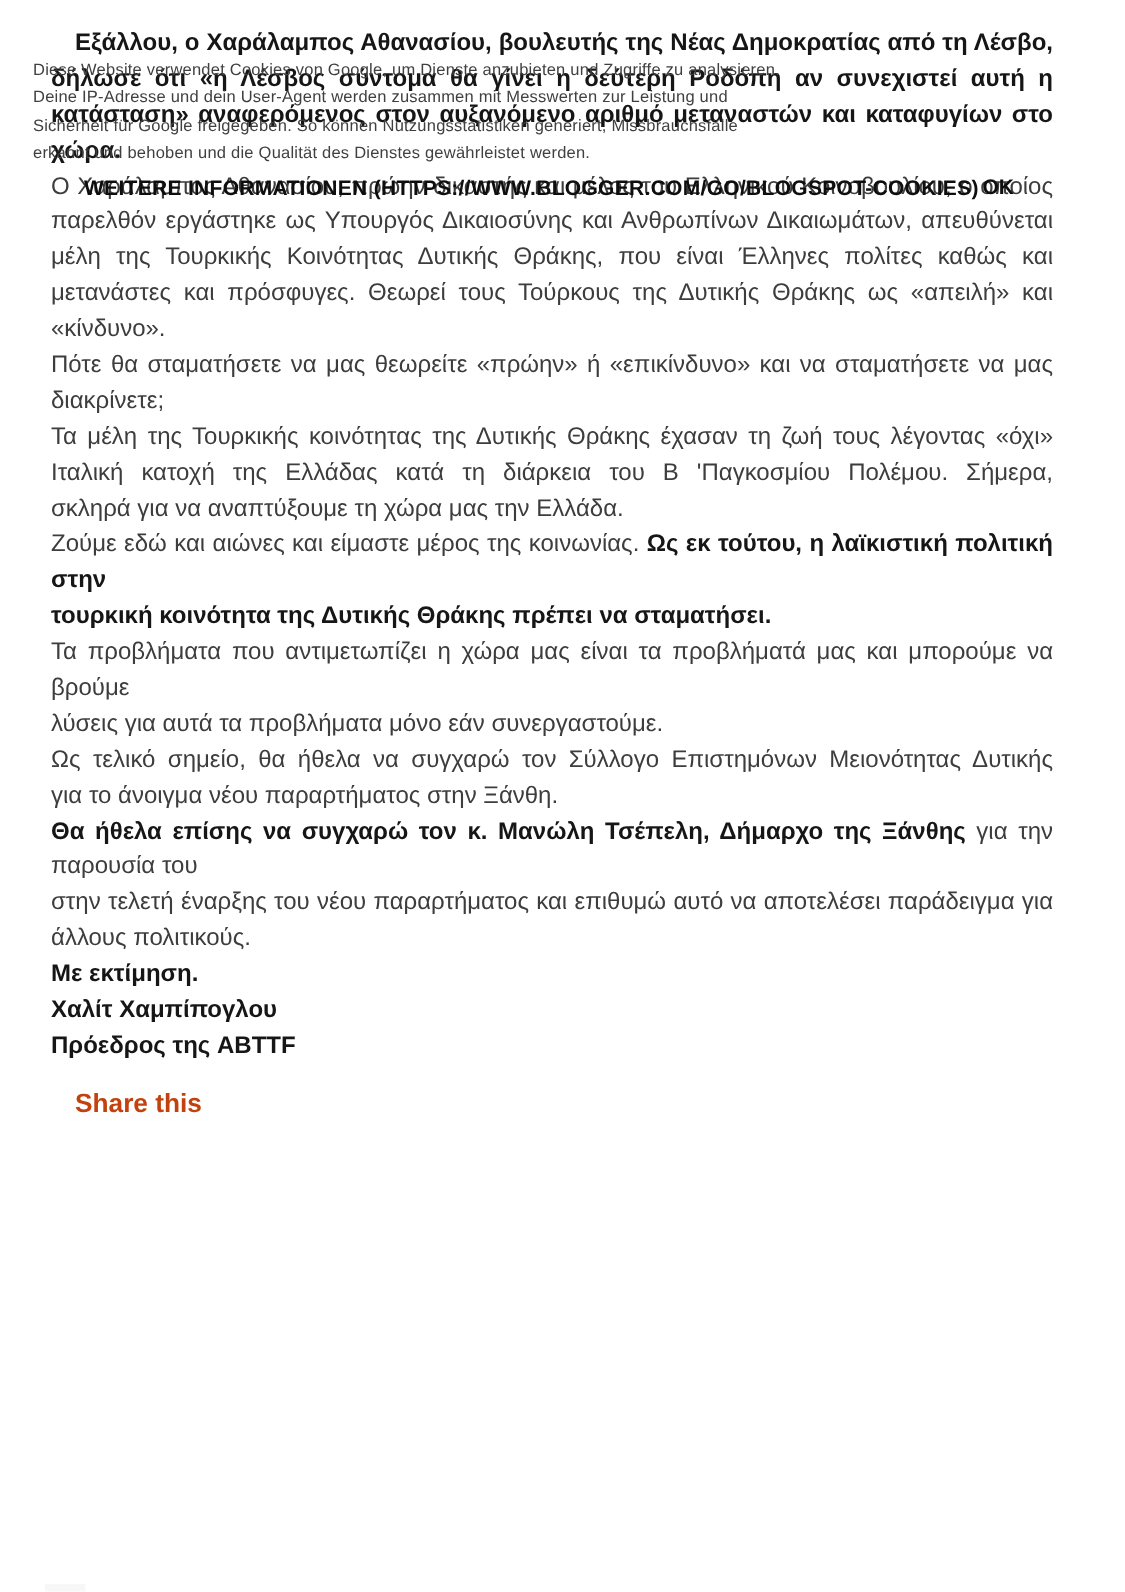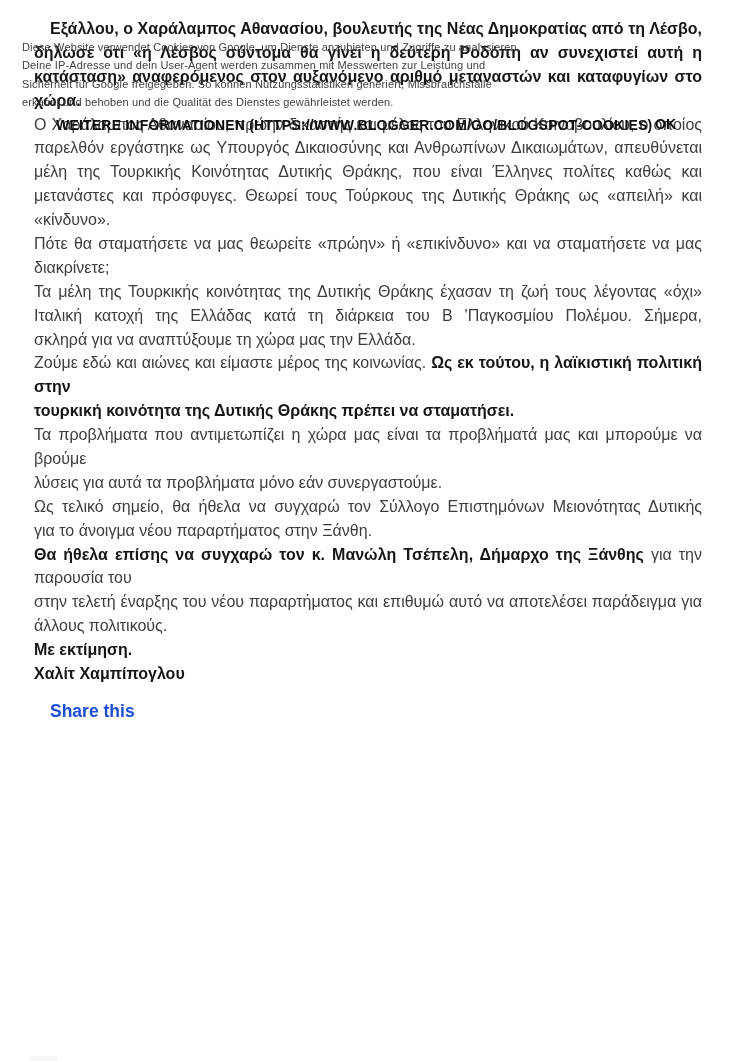--- a/index.html
+++ b/index.html
@@ -25,21 +25,21 @@
     text-align:justify;
     text-align-last:left;
     height:23.9px;overflow:hidden;
   }
   .tline.stretch{text-align-last:justify;}
   .tline.indent{text-indent:16px;}
   .tline .r{color:var(--text);font-weight:400;}
   .tline .b{color:var(--bold);font-weight:700;}
   .share{
     margin:14px 0 0 16px;
-    font-size:17.5px;font-weight:700;color:#1d4ed8;
+    font-size:17.5px;font-weight:700;color:#c2410c;
   }
   
   .cookie{
     position:absolute;left:0;top:0;width:750px;height:150px;
     background:transparent;z-index:5;pointer-events:none;
   }
   .cookie-text{
     position:absolute;left:22px;top:38px;
     font-size:11px;line-height:18.3px;letter-spacing:0.15px;
     color:var(--cookie);white-space:nowrap;
@@ -87,20 +87,21 @@
       <div class="tline"><span class="r">βρούμε</span></div>
       <div class="tline"><span class="r">λύσεις για αυτά τα προβλήματα μόνο εάν συνεργαστούμε.</span></div>
       <div class="tline stretch"><span class="r">Ως τελικό σημείο, θα ήθελα να συγχαρώ τον Σύλλογο Επιστημόνων Μειονότητας Δυτικής Θράκης</span></div>
       <div class="tline"><span class="r">για το άνοιγμα νέου παραρτήματος στην Ξάνθη.</span></div>
       <div class="tline stretch"><span class="b">Θα ήθελα επίσης να συγχαρώ τον κ. Μανώλη Τσέπελη, Δήμαρχο της Ξάνθης</span><span class="r"> για την</span></div>
       <div class="tline"><span class="r">παρουσία του</span></div>
       <div class="tline stretch"><span class="r">στην τελετή έναρξης του νέου παραρτήματος και επιθυμώ αυτό να αποτελέσει παράδειγμα για</span></div>
       <div class="tline"><span class="r">άλλους πολιτικούς.</span></div>
       <div class="tline"><span class="b">Με εκτίμηση.</span></div>
       <div class="tline"><span class="b">Χαλίτ Χαμπίπογλου</span></div>
+      <div class="tline"><span class="b">Πρόεδρος της ABTTF</span></div>
     </div>
   <div class="share">Share this</div>
 </div>
 
 <div class="artifact"></div>
 
 <div class="cookie">
   <div class="cookie-text">
       <div>Diese Website verwendet Cookies von Google, um Dienste anzubieten und Zugriffe zu analysieren.</div>
       <div>Deine IP-Adresse und dein User-Agent werden zusammen mit Messwerten zur Leistung und</div>

